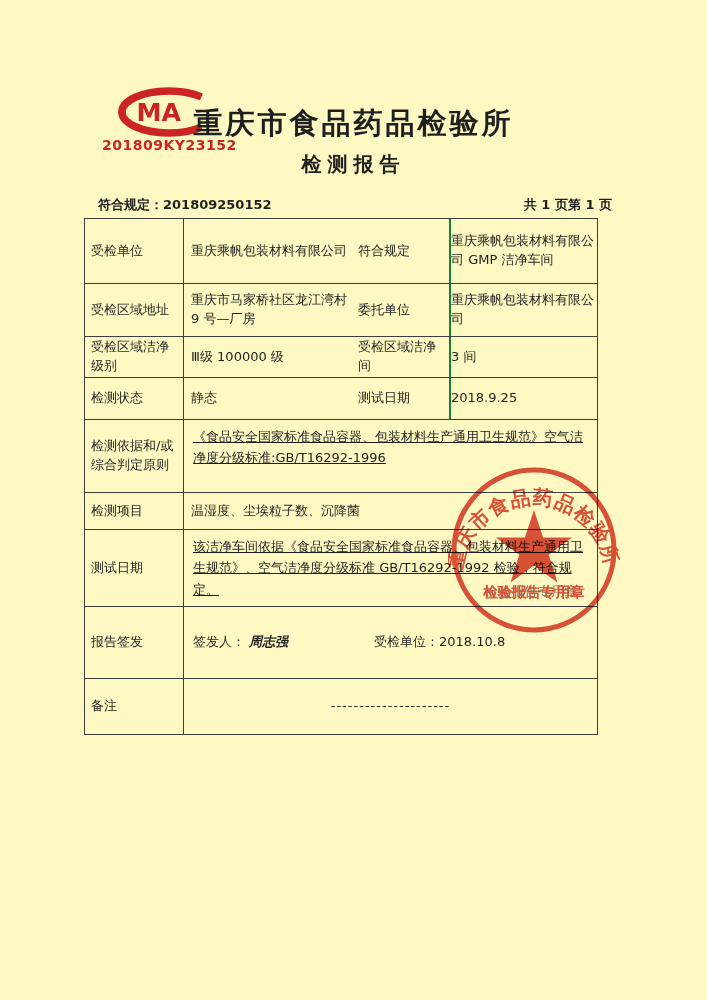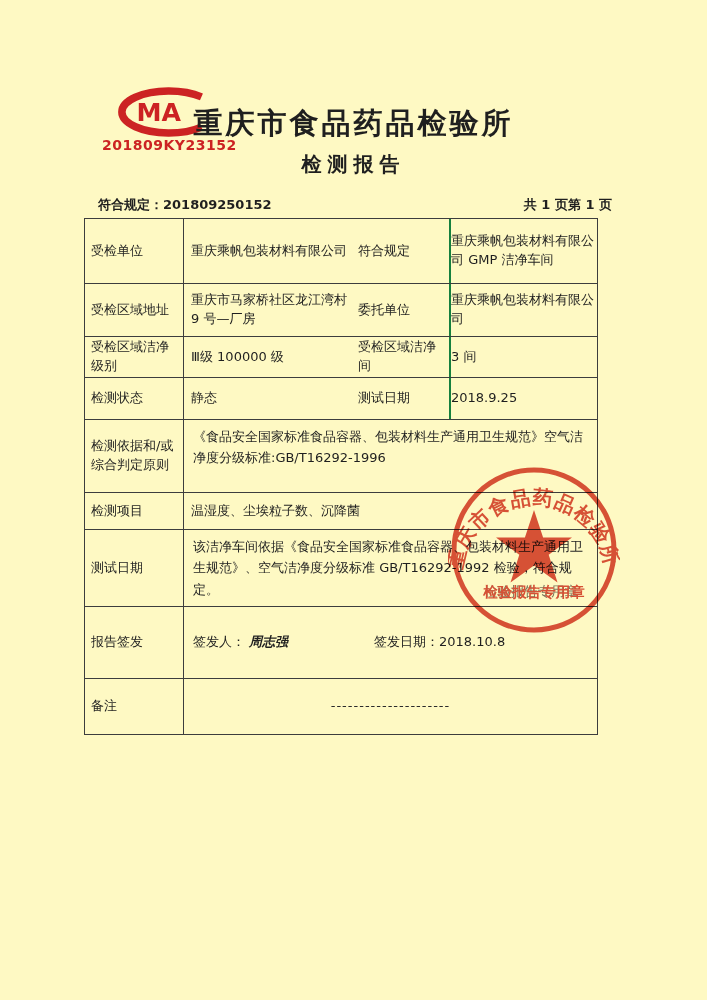--- a/index.html
+++ b/index.html
@@ -31,21 +31,21 @@
   .trow{display:flex;border-bottom:1px solid #3d3d3d;box-sizing:border-box;}
   .trow:last-child{border-bottom:none;justify-content:space-between;}
   .lab{width:99px;flex:none;border-right:1px solid #3d3d3d;box-sizing:border-box;
        padding:3px 6px;display:flex;align-items:center;}
   .mid{width:265px;flex:none;display:flex;box-sizing:border-box;}
   .v1{width:170px;box-sizing:border-box;padding:3px 7px;display:flex;align-items:center;}
   .l2{flex:1;box-sizing:border-box;padding:3px 4px;display:flex;align-items:center;}
   .c4{flex:1;border-left:2px solid #15803d;box-sizing:border-box;
       padding:3px 0;display:flex;align-items:center;}
   .cval{flex:1;box-sizing:border-box;padding:3px 7px;display:flex;align-items:center;}
-  .para{display:block;align-items:flex-start;padding:6px 9px;line-height:1.65;}
+  .para{display:block;align-items:flex-start;padding:6px 9px;line-height:1.65;text-decoration:underline;}
   .r1{height:65px}.r2{height:53px}.r3{height:41px}.r4{height:42px}.r5{height:73px}
   .r6{height:37px}.r7{height:77px}.r8{height:72px}.r9{height:55px}
   .sign-cell{flex:1;display:flex;align-items:center;padding:0 9px;}
   .signer{font-family:Liberation Serif, serif;font-weight:bold;font-style:italic;margin-left:4px;}
   .sign-date{margin-left:86px;}
   .note-cell{flex:1;display:flex;align-items:center;justify-content:center;letter-spacing:1px;color:#2a2a2a;}
   
   .stamp{position:absolute;left:448px;top:464px;opacity:.88;mix-blend-mode:multiply;pointer-events:none;}
 </style>
 </head>
@@ -123,21 +123,21 @@
       <div class="lab">测试日期</div>
       <div class="cval para">该洁净车间依据《食品安全国家标准食品容器、包装材料生产通用卫生规范》、空气洁净度分级标准 GB/T16292-1992 检验，符合规定。</div>
     </div>
 
     <div class="trow r8">
       <div class="lab">报告签发</div>
       <div class="sign-cell">
         <span>签发人：</span>
         <span class="signer">周志强</span>
         <span class="sign-date">
-          <span>签发日期：</span><span>2018.10.8</span>
+          <span>受检单位：</span><span>2018.10.8</span>
         </span>
       </div>
     </div>
 
     <div class="trow r9">
       <div class="lab">备注</div>
       <div class="note-cell">---------------------</div>
     </div>
 
   </div>

